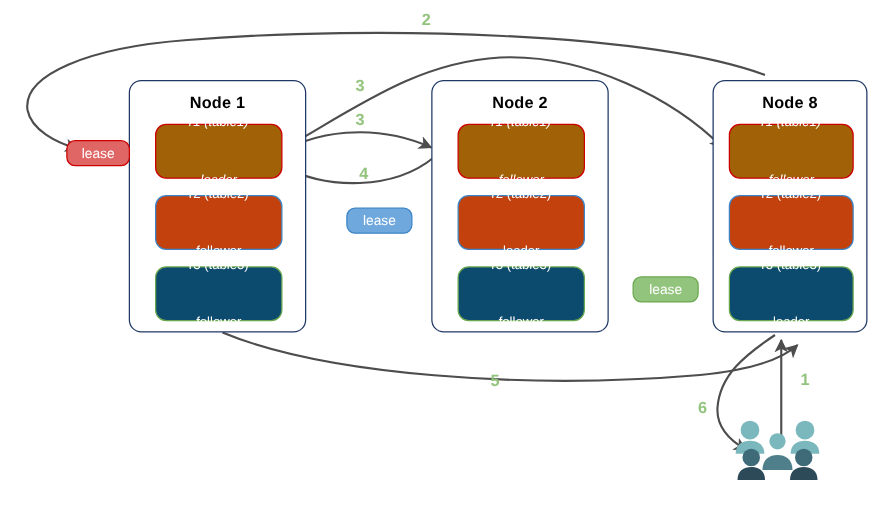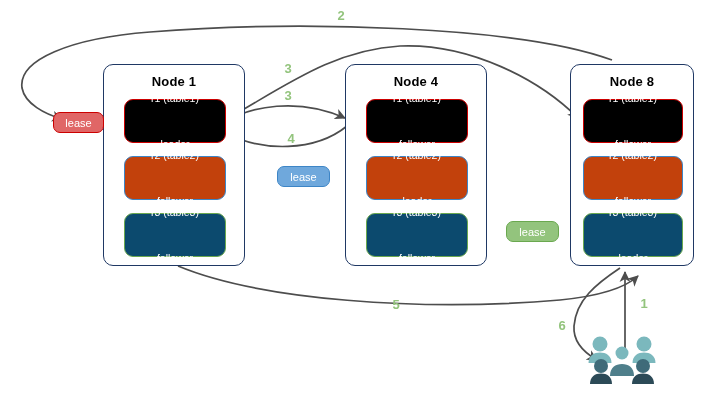--- a/index.html
+++ b/index.html
@@ -9,21 +9,21 @@
 
   .node-box{position:absolute;background:#ffffff;border:1.6px solid #1f3864;
             border-radius:10px;box-sizing:border-box;}
   .node-title{position:absolute;left:0;right:0;text-align:center;
               font-size:13px;font-weight:bold;color:#000000;letter-spacing:.2px;}
 
   .replica{position:absolute;border-radius:9px;box-sizing:border-box;
            display:flex;flex-direction:column;align-items:center;justify-content:center;
            color:#ffffff;font-size:10.5px;line-height:13px;text-align:center;}
   .replica .l2{display:block;margin-top:33px;}
-  .rep-red{background:#000000;border:1.4px solid #cc0000;}
+  .rep-red{background:#a16207;border:1.4px solid #cc0000;font-style:italic;}
   .rep-blue{background:#c2410c;border:1.4px solid #3d85c6;}
   .rep-green{background:#0c4a6e;border:1.4px solid #6aa84f;}
 
   .lease{position:absolute;border-radius:7px;box-sizing:border-box;
          display:flex;align-items:center;justify-content:center;
          color:#ffffff;font-size:11px;}
   .lease-red{background:#e06666;border:1.4px solid #cc0000;}
   .lease-blue{background:#6fa8dc;border:1.4px solid #3d85c6;}
   .lease-green{background:#93c47d;border:1.4px solid #6aa84f;}
 
@@ -72,21 +72,21 @@
       <span class="l2">follower</span>
     </div>
 
     <div class="replica rep-green" style="left:20px;top:148px;width:102px;height:44px;">
       <span class="l1">r3 (table3)</span>
       <span class="l2">follower</span>
     </div>
   </div>
 
   <div class="node-box" style="left:345px;top:64px;width:142px;height:202px;">
-    <div class="node-title" style="top:9px;">Node 4</div>
+    <div class="node-title" style="top:9px;">Node 2</div>
 
     <div class="replica rep-red" style="left:20px;top:34px;width:102px;height:44px;">
       <span class="l1">r1 (table1)</span>
       <span class="l2">follower</span>
     </div>
 
     <div class="replica rep-blue" style="left:20px;top:91px;width:102px;height:44px;">
       <span class="l1">r2 (table2)</span>
       <span class="l2">leader</span>
     </div>

